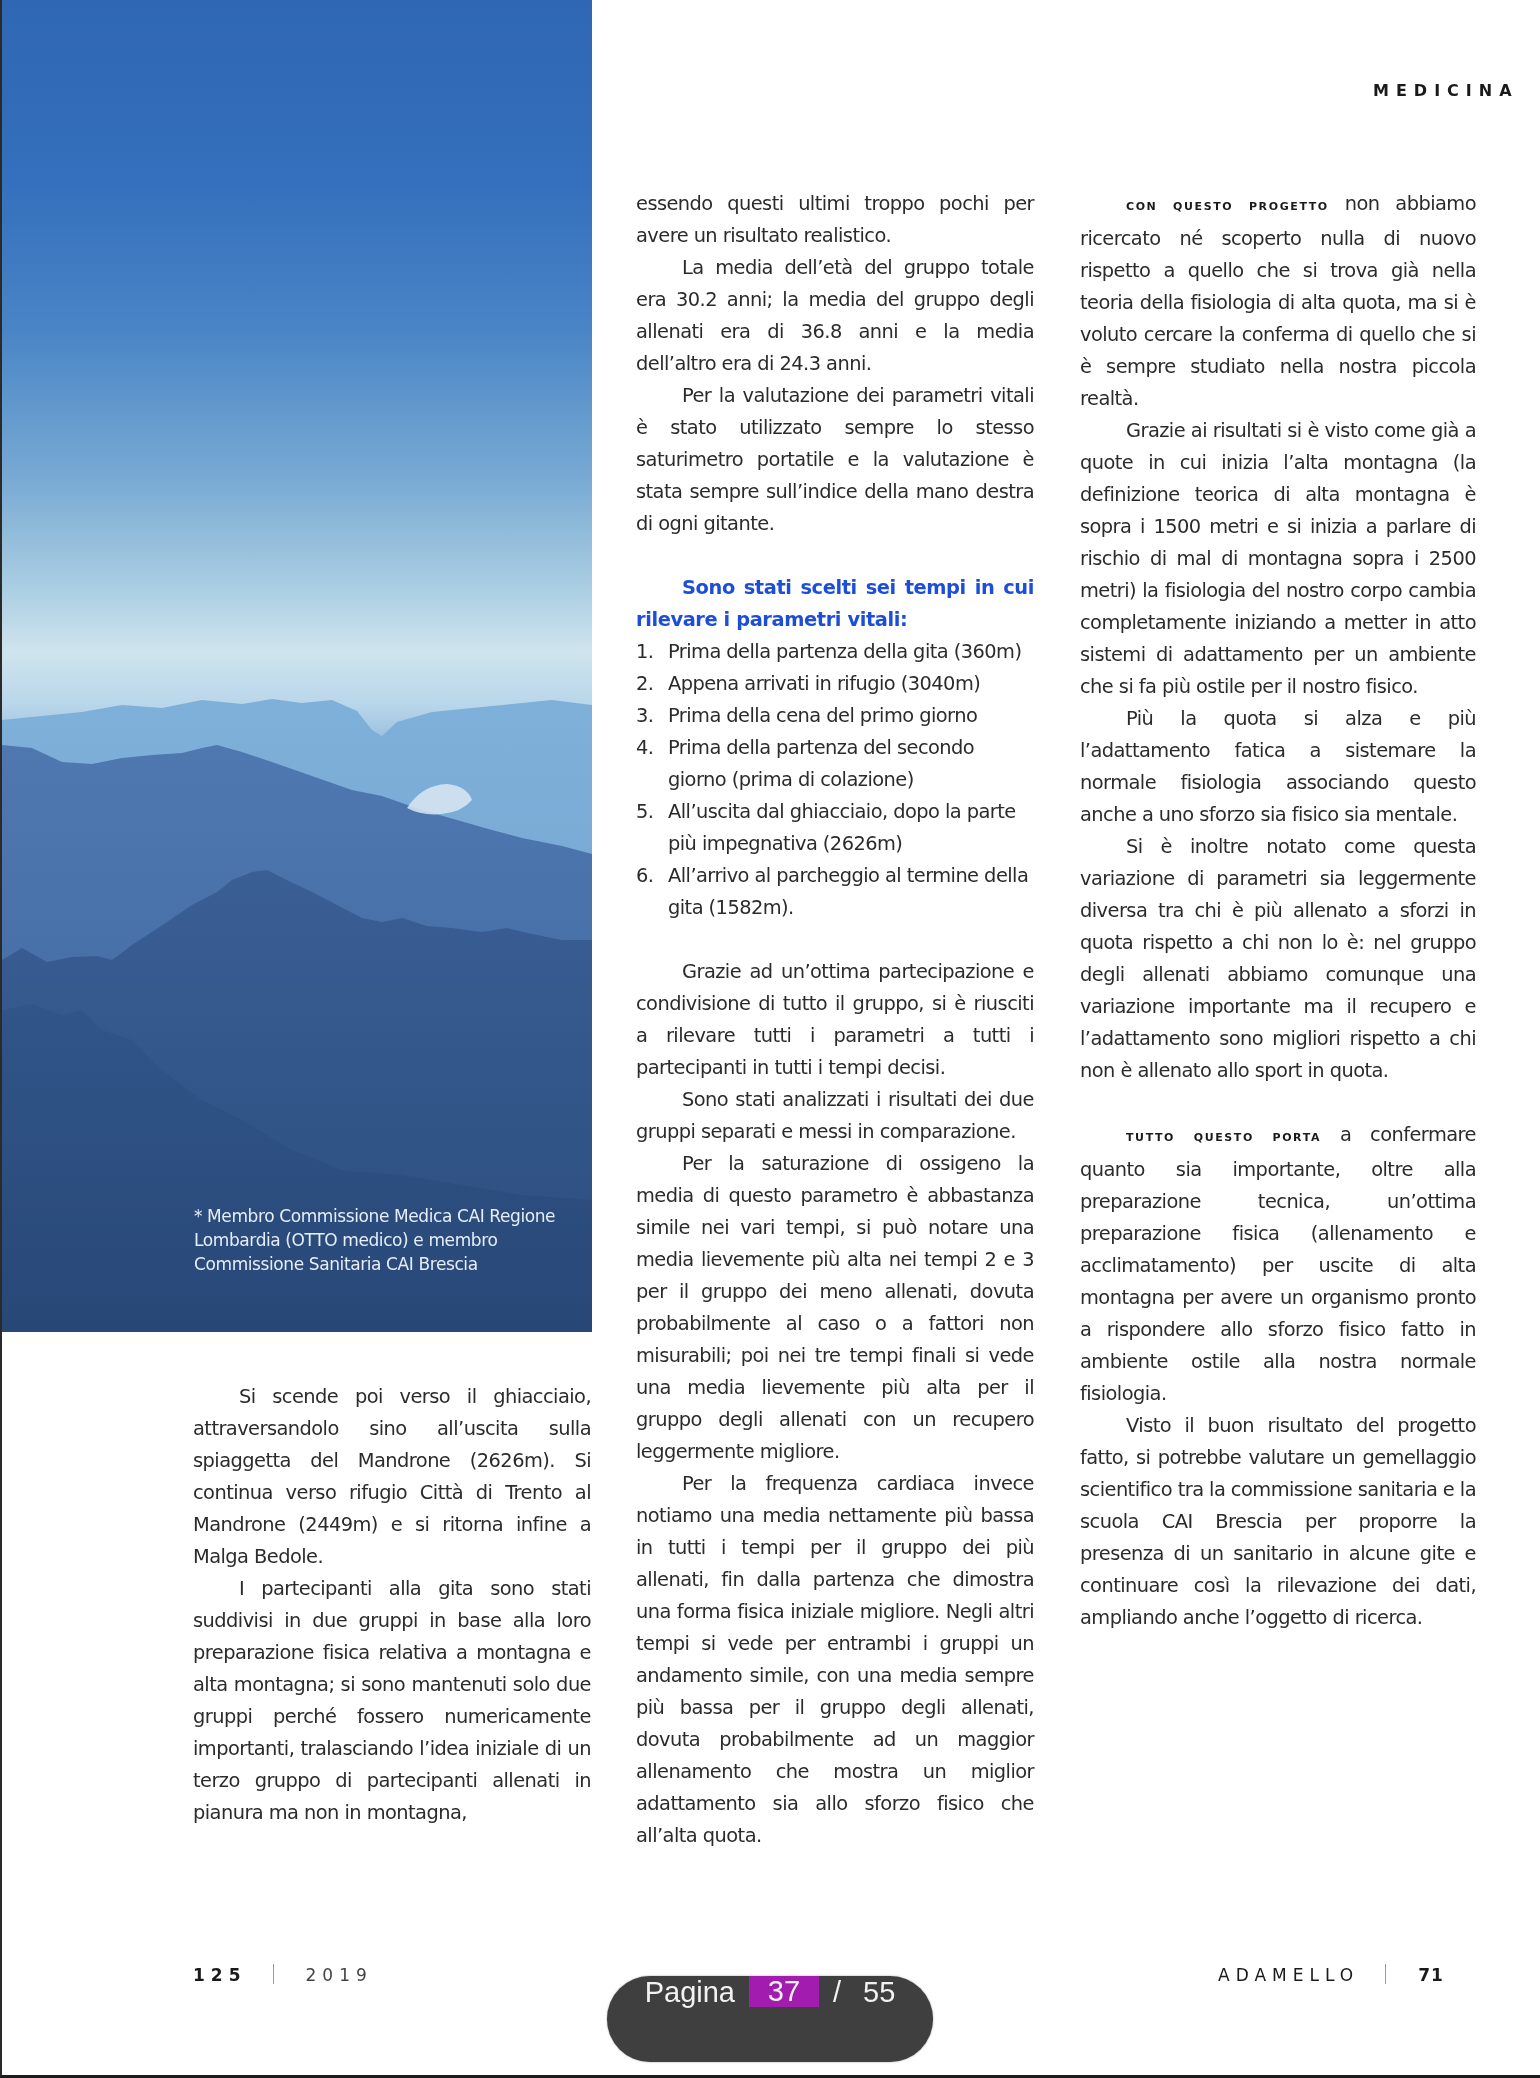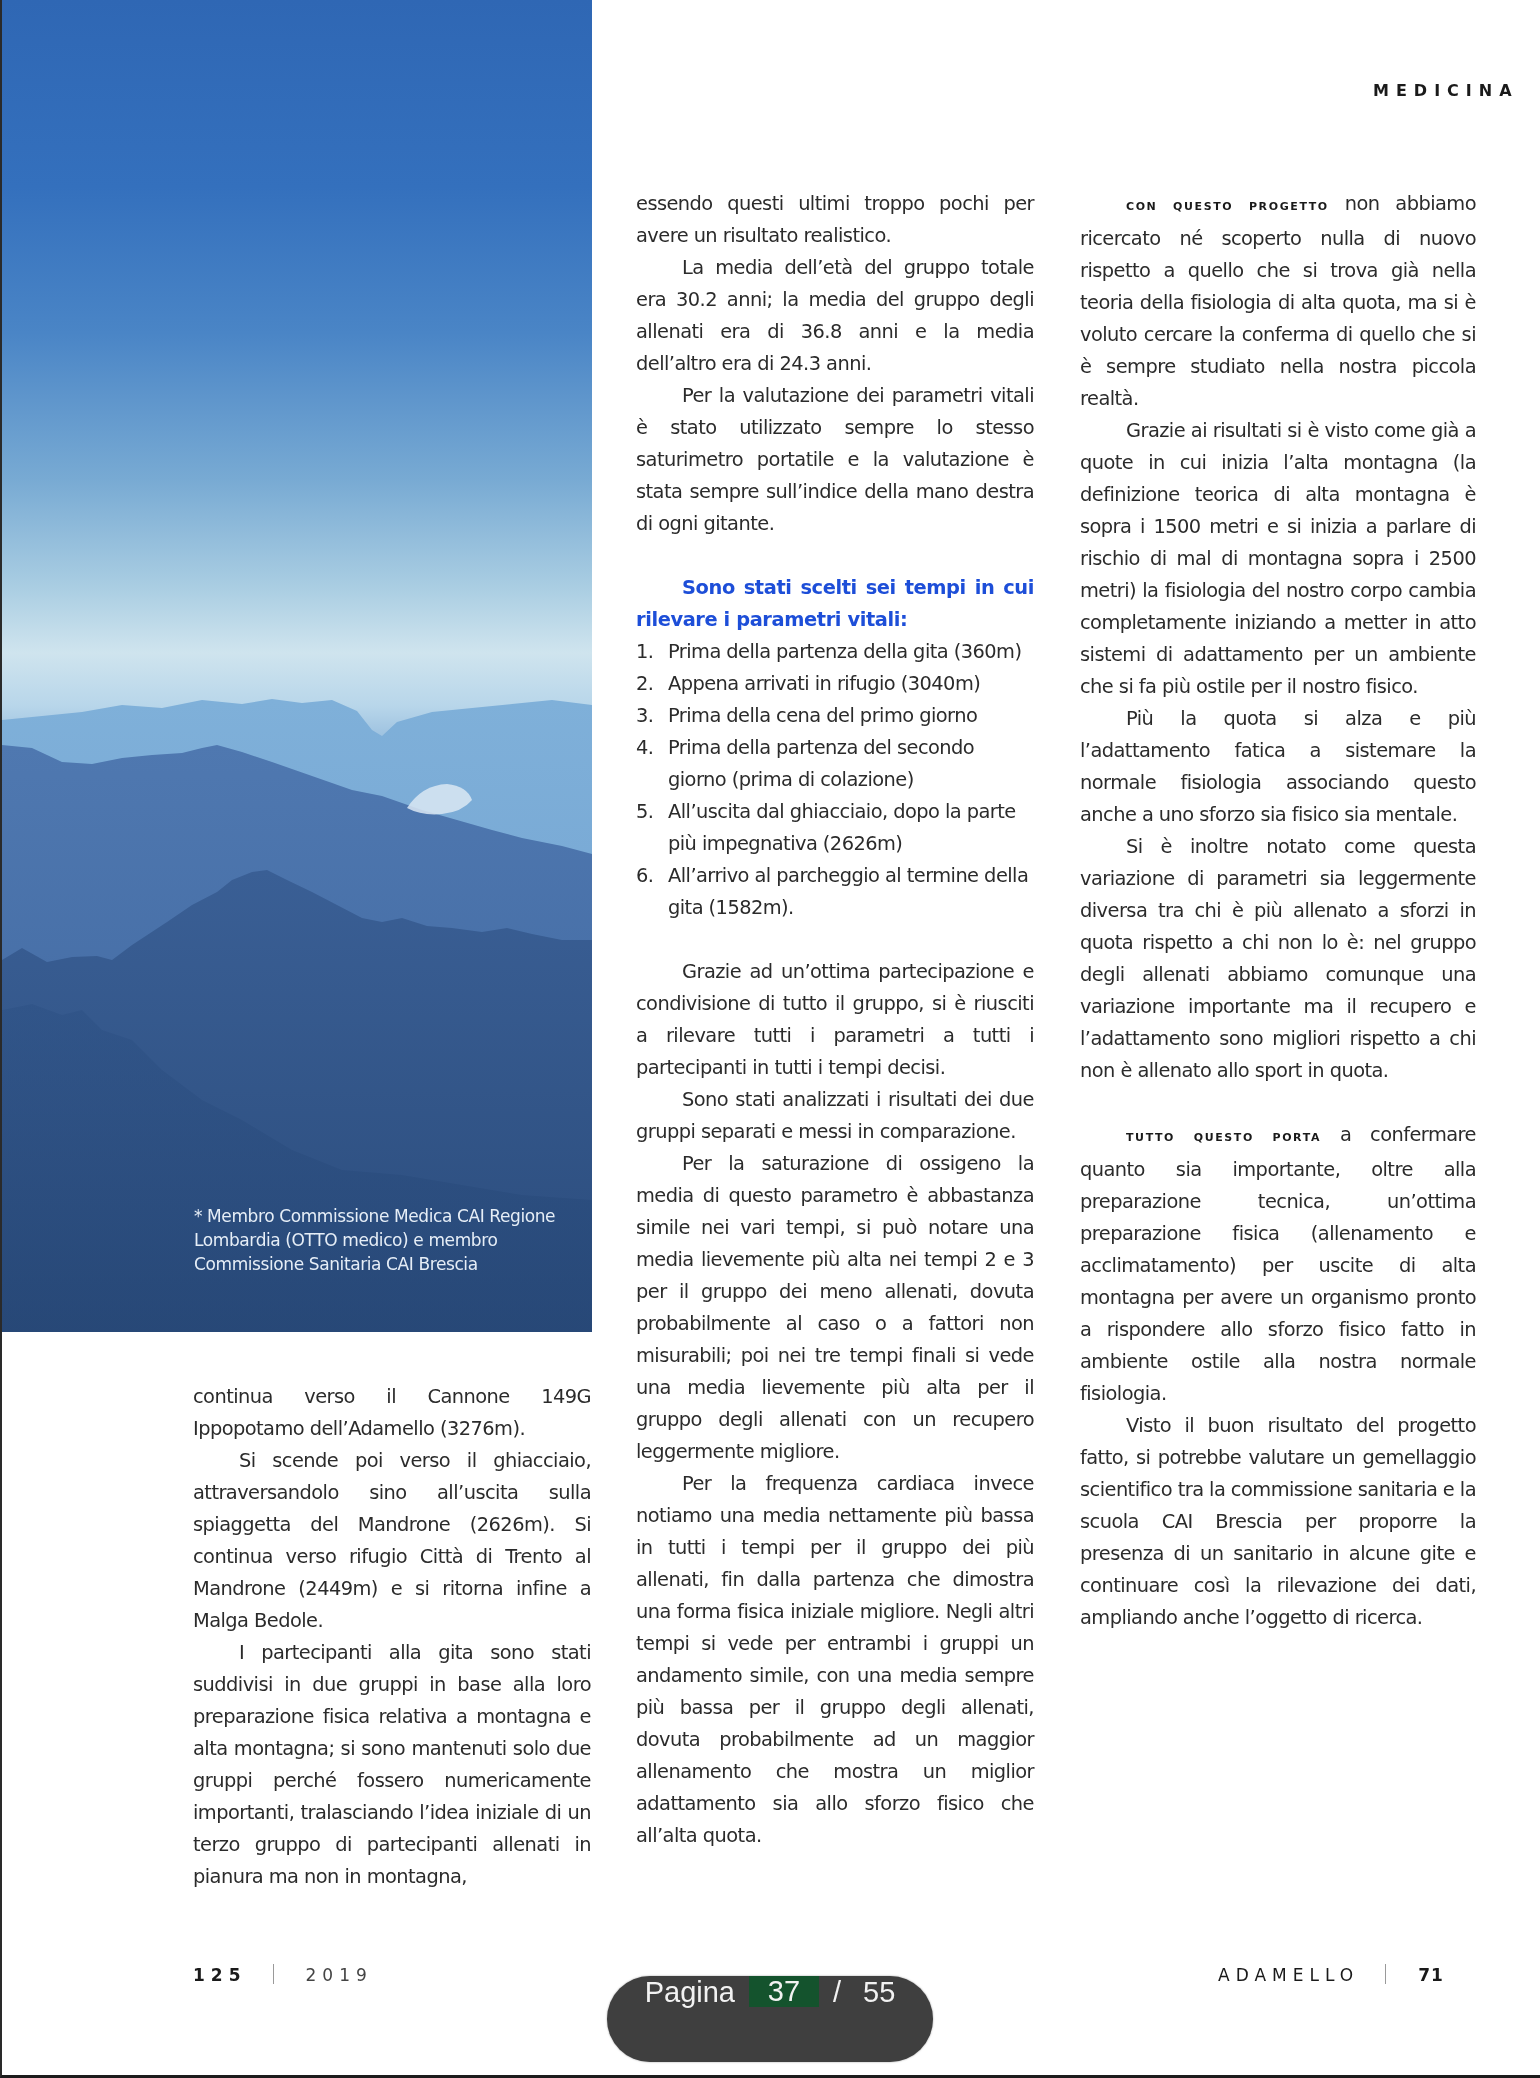--- a/index.html
+++ b/index.html
@@ -55,21 +55,21 @@
   .footer-right .pnum { font-weight:bold; letter-spacing:1px; }
   
   .pager {
     position:absolute; left:607px; top:1976px; width:326px; height:86px;
     background:#3f3f3f; border-radius:43px; display:flex; align-items:flex-start; justify-content:center;
     color:#f2f2f2; font-family:"Liberation Sans", sans-serif; font-size:29px;
     box-shadow:0 0 2px rgba(0,0,0,0.4);
   }
   .pager .lbl { margin-right:14px; }
   .pager input {
-    width:70px; height:31px; background:#14532d; border:none; color:#f2f2f2;
+    width:70px; height:31px; background:#a21caf; border:none; color:#f2f2f2;
     font-family:"Liberation Sans", sans-serif; font-size:29px; text-align:center; padding:0; outline:none;
   }
   .pager .slash { margin:0 22px 0 14px; }
 </style>
 </head>
 <body>
 
 <div class="page-frame"></div>
 
 <div class="photo">
@@ -97,21 +97,20 @@
     <path d="M405,808 Q420,785 445,784 Q465,786 470,800 Q460,812 440,814 Q420,816 405,808 Z" fill="#dbe8f3" opacity="0.85"></path>
     <path d="M0,960 L20,948 L45,962 L70,957 L95,956 L110,960 L130,945 L165,922 L190,905 L215,892 L230,880 L250,872 L265,870 L285,880 L310,892 L335,905 L360,918 L380,922 L400,918 L425,926 L450,928 L480,932 L505,928 L530,934 L560,940 L590,940 L590,1332 L0,1332 Z" fill="url(#r3)"></path>
     <path d="M0,1010 L30,1004 L60,1015 L80,1010 L100,1030 L130,1040 L160,1070 L200,1100 L240,1120 L290,1150 L340,1170 L400,1175 L460,1185 L520,1195 L590,1200 L590,1332 L0,1332 Z" fill="url(#r4)" opacity="0.6"></path>
   </svg>
   <div class="caption">* Membro Commissione Medica CAI Regione Lombardia (OTTO medico) e membro Commissione Sanitaria CAI Brescia</div>
 </div>
 
 <div class="running-header">MEDICINA</div>
 
 <div class="col col-left">
-  <p>continua verso il Cannone 149G Ippopotamo dell’Adamello (3276m).</p>
   <p class="ind">Si scende poi verso il ghiacciaio, attraversandolo sino all’uscita sulla spiaggetta del Mandrone (2626m). Si continua verso rifugio Città di Trento al Mandrone (2449m) e si ritorna infine a Malga Bedole.</p>
   <p class="ind">I partecipanti alla gita sono stati suddivisi in due gruppi in base alla loro preparazione fisica relativa a montagna e alta montagna; si sono mantenuti solo due gruppi perché fossero numericamente importanti, tralasciando l’idea iniziale di un terzo gruppo di partecipanti allenati in pianura ma non in montagna,</p>
 </div>
 
 <div class="col col-mid">
   <p>essendo questi ultimi troppo pochi per avere un risultato realistico.</p>
   <p class="ind">La media dell’età del gruppo totale era 30.2 anni; la media del gruppo degli allenati era di 36.8 anni e la media dell’altro era di 24.3 anni.</p>
   <p class="ind">Per la valutazione dei parametri vitali è stato utilizzato sempre lo stesso saturimetro portatile e la valutazione è stata sempre sull’indice della mano destra di ogni gitante.</p>
   <p class="ind gap subhead">Sono stati scelti sei tempi in cui rilevare i parametri vitali:</p>
   <ol class="times">

